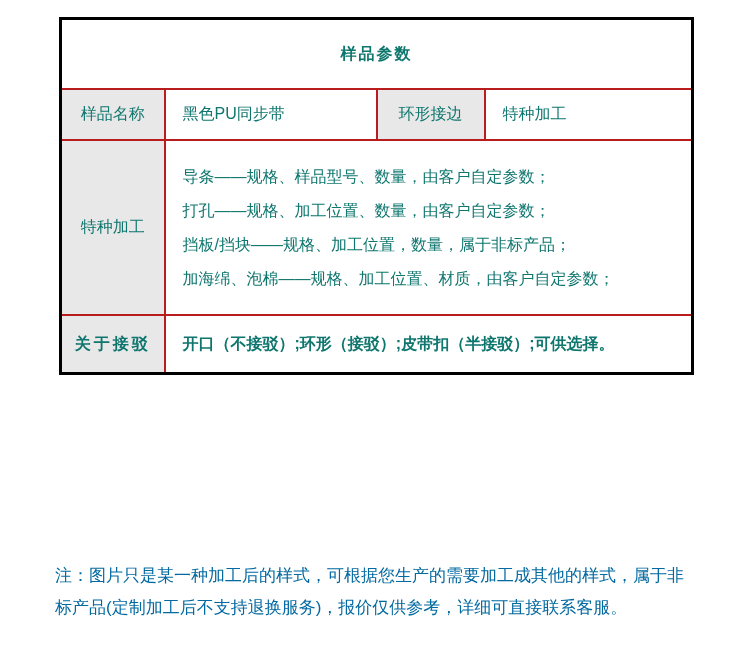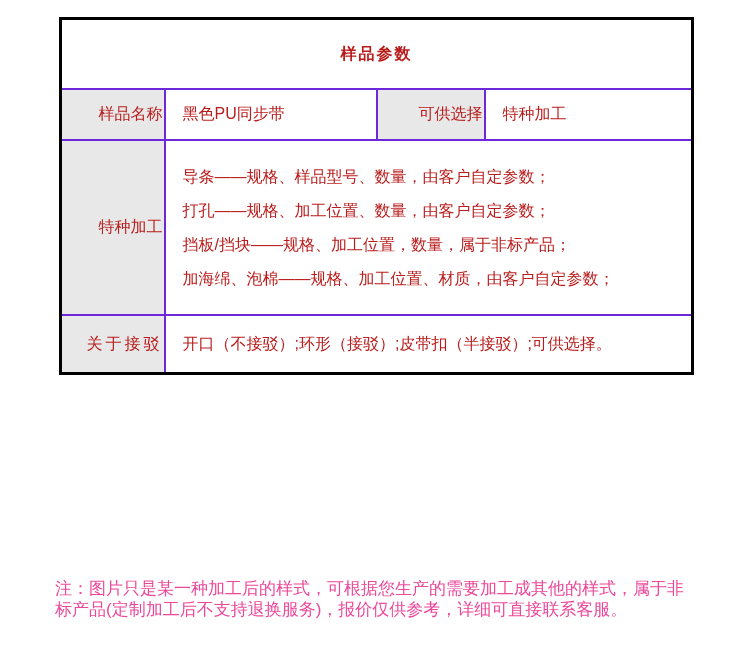--- a/index.html
+++ b/index.html
@@ -19,67 +19,67 @@
   table.spec-table {
     position: absolute;
     left: 59px;
     top: 17px;
     width: 632px;
     border-collapse: collapse;
     table-layout: fixed;
     border: 3px solid #000000;
   }
   table.spec-table td {
-    border: 2px solid #6d28d9;
+    border: 2px solid #b91c1c;
     font-size: 16px;
-    color: #b91c1c;
+    color: #0f766e;
     vertical-align: middle;
   }
   td.title-cell {
     height: 66px;
     text-align: center;
     font-size: 30px;
     font-weight: bold;
     letter-spacing: 2px;
     background: #ffffff;
   }
   td.label {
     background: #e8e8e8;
-    text-align: right;
+    text-align: center;
   }
   td.label.spaced {
     letter-spacing: 3px;
   }
   td.value {
     background: #ffffff;
     text-align: left;
     padding-left: 17px;
     padding-right: 2px;
   }
   tr.r-name   td { height: 47px; }
   tr.r-mat    td { height: 49px; }
   tr.r-model  td { height: 68px; }
   tr.r-app    td { height: 64px; }
   tr.r-proc   td { height: 171px; }
-  tr.r-conn   td { height: 54px; }
+  tr.r-conn   td { height: 54px; font-weight: bold; }
   .model-line {
     line-height: 25px;
   }
   .proc-line {
     line-height: 34px;
   }
   .note {
     position: absolute;
     left: 55px;
-    top: 578px;
+    top: 560px;
     width: 642px;
     margin: 0;
     font-size: 17px;
-    line-height: 21px;
-    color: #ec4899;
+    line-height: 32px;
+    color: #0369a1;
     text-align: left;
   }
 </style>
 </head>
 <body>
 
 <div class="canvas">
 
   <table class="spec-table">
     <colgroup>
@@ -90,21 +90,21 @@
     </colgroup>
 
     <tbody>
         <tr>
       <td class="title-cell" colspan="4">样品参数</td>
     </tr>
 
     <tr class="r-name">
       <td class="label">样品名称</td>
       <td class="value">黑色PU同步带</td>
-      <td class="label">可供选择</td>
+      <td class="label">环形接边</td>
       <td class="value">特种加工</td>
     </tr>
 
 
 
 
     <tr class="r-proc">
       <td class="label">特种加工</td>
       <td class="value" colspan="3">
         <div class="proc-line">导条——规格、样品型号、数量，由客户自定参数；</div>

